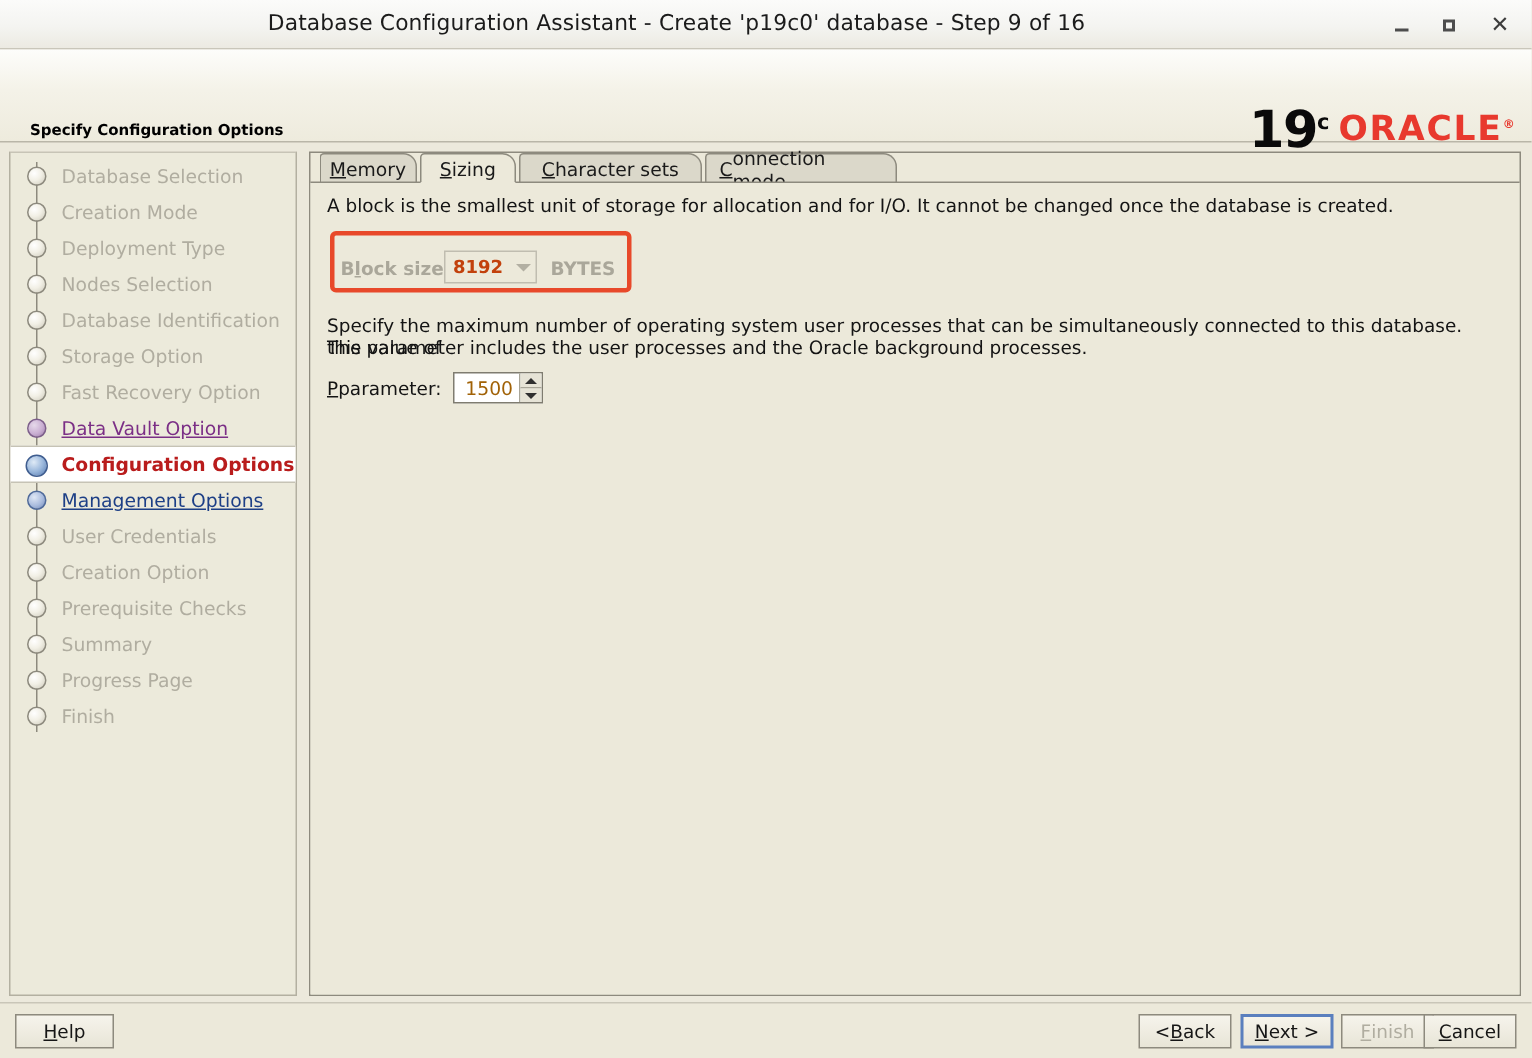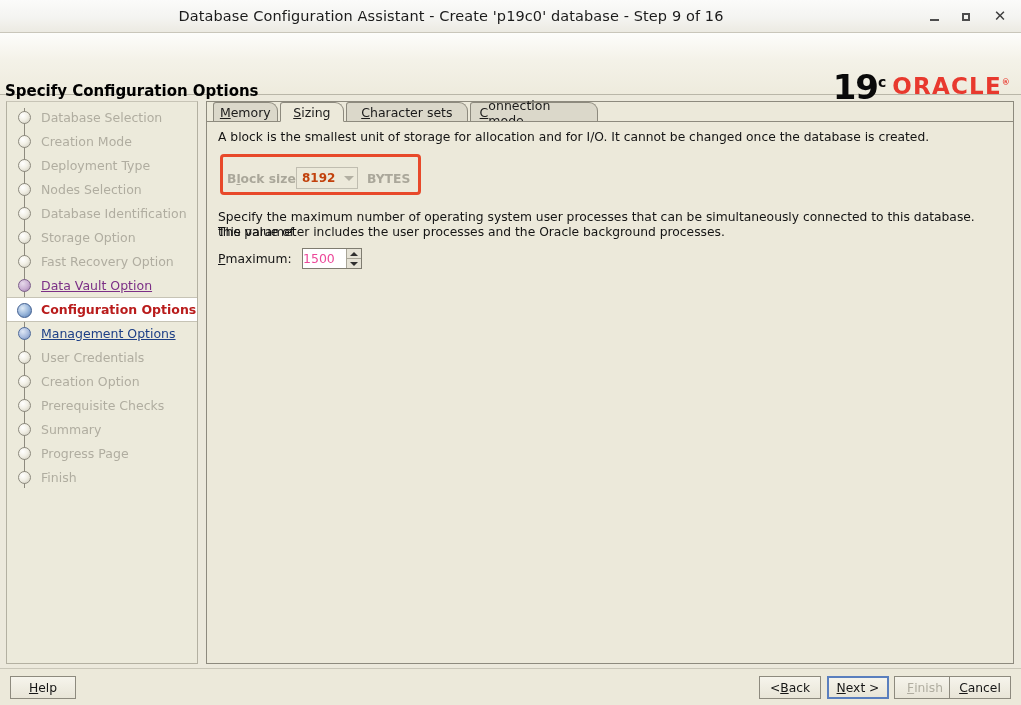--- a/index.html
+++ b/index.html
@@ -35,22 +35,22 @@
   .glyph-close { font-size: 15px; font-weight: bold; line-height: 1; color: #3d3d3d;
                  font-family: "DejaVu Sans", sans-serif; }
 
   
   #header {
     position: absolute; left: 0; top: 33px; width: 1021px; height: 62px;
     background: linear-gradient(to bottom, #fdfdfb 0%, #f4f2e8 45%, #eeebdd 100%);
     border-bottom: 1px solid #b9b6a8;
   }
   #page-title {
-    position: absolute; left: 5px; top: 49px;
-    font-size: 15px; font-weight: bold; color: #000;
+    position: absolute; left: 20px; top: 49px;
+    font-size: 10px; font-weight: bold; color: #000;
   }
   #oracle-logo {
     position: absolute; right: 10px; top: 38px; height: 50px;
     display: flex; align-items: flex-start;
   }
   #logo-19 {
     font-family: "DejaVu Sans", sans-serif;
     font-size: 34px; font-weight: bold; color: #0a0a0a;
     line-height: 32px; letter-spacing: -1px;
   }
@@ -191,22 +191,22 @@
 
   
   #processes-spinner {
     position: absolute; left: 84px; top: -4px;
     width: 60px; height: 21px;
     display: flex;
     border: 1px solid #7f7c70;
     background: #ffffff;
   }
   #processes-value {
-    flex: 1; text-align: left; padding-right: 4px;
-    font-size: 12.5px; color: #ec4899; line-height: 19px;
+    flex: 1; text-align: right; padding-right: 4px;
+    font-size: 12.5px; color: #a16207; line-height: 19px;
   }
   #spinner-buttons {
     width: 15px; border-left: 1px solid #a8a598;
     display: flex; flex-direction: column;
   }
   .spin-btn {
     flex: 1; display: flex; align-items: center; justify-content: center;
     background: #e6e3d6;
   }
   .spin-btn.up { border-bottom: 1px solid #a8a598; }
@@ -373,21 +373,21 @@
           </div>
       </div>
 
       <div class="field-label disabled" style="position:absolute; left:154px; top:17px;">BYTES</div>
     </div>
 
     <div class="desc" style="left:11px; top:88px; right:12px;">Specify the maximum number of operating system user processes that can be simultaneously connected to this database. The value of</div>
     <div class="desc" style="left:11px; top:103px; right:12px;">this parameter includes the user processes and the Oracle background processes.</div>
 
     <div style="position:absolute; left:11px; top:130px; width:220px; height:24px;">
-      <div class="field-label" style="position:absolute; left:0; top:0;"><u>P</u><span>maximum:</span></div>
+      <div class="field-label" style="position:absolute; left:0; top:0;"><u>P</u><span>parameter:</span></div>
 
       <div id="processes-spinner">
         <div id="processes-value">1500</div>
         <div id="spinner-buttons">
           <div class="spin-btn up">
               <i></i>
             </div>
           <div class="spin-btn down">
               <i></i>
             </div>

